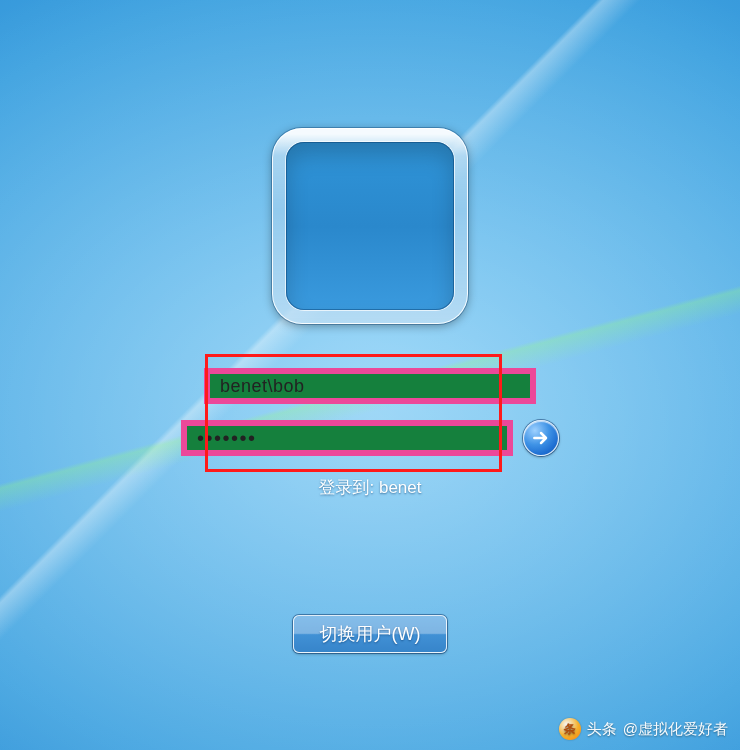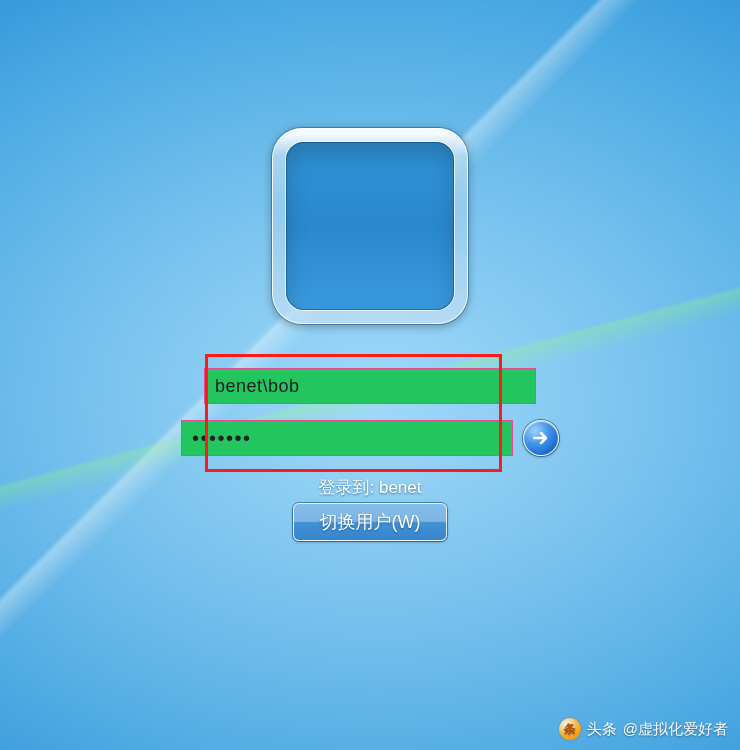--- a/index.html
+++ b/index.html
@@ -33,22 +33,22 @@
       box-shadow: 0 0 0 1px rgba(255,255,255,.7), inset 0 0 0 1px rgba(0,50,100,.4), inset 0 12px 22px rgba(0,0,0,.20);
     }
     .form-area { margin-top: 44px; position: relative; width: 100%; display:flex; flex-direction:column; align-items:center; }
     .highlight-box {
       position:absolute; top:-14px; left:205px; width:297px; height:118px;
       border:3px solid #ff1a1a; pointer-events:none;
     }
     .field-row { display:flex; align-items:center; }
     .text-field {
       width: 332px; height: 36px;
-      border: 1px solid #ec4899;
-      background:#22c55e;
+      border: 6px solid #ec4899;
+      background:#15803d;
       font-size:18px; letter-spacing:.5px;
       padding: 4px 10px;
       color:#222;
       outline:none;
     }
     .password-row { margin-top: 16px; }
     .password-field { letter-spacing: 1.5px; font-size:20px; }
     .submit-btn {
       width:36px; height:36px; margin-left:10px;
       border-radius:50%;
@@ -56,20 +56,21 @@
       background: radial-gradient(circle at 32% 28%, #9ed1ff 0, #3f93e6 42%, #1e6ed2 72%, #0c52a8 100%);
       box-shadow: 0 0 0 1px rgba(0,40,100,.45), inset 0 1px 1px rgba(255,255,255,.7), 0 1px 3px rgba(0,0,0,.4);
       display:flex; align-items:center; justify-content:center;
       cursor:pointer;
     }
     .submit-btn svg { width:20px; height:20px; }
     .hints { margin-top:20px; text-align:right; color:#fff; font-size:17px; text-shadow:0 1px 2px rgba(0,50,100,.6); }
     .hints .domain-line { margin-bottom:4px; }
     .hints .help-link { text-decoration:underline; cursor:pointer; }
     .switch-btn {
+      margin-top:112px;
       min-width:154px; height:38px;
       font-size:18px; color:#fff;
       padding:0 18px;
       border-radius:6px;
       border:1px solid rgba(255,255,255,.85);
       background: linear-gradient(180deg, rgba(255,255,255,.36) 0 48%, rgba(255,255,255,.06) 52% 100%), linear-gradient(180deg,#3f98de,#2b7dc7);
       box-shadow: 0 0 0 1px rgba(0,45,100,.45), 0 1px 3px rgba(0,0,0,.35);
       text-shadow:0 1px 2px rgba(0,50,100,.55);
       cursor:pointer;
     }

